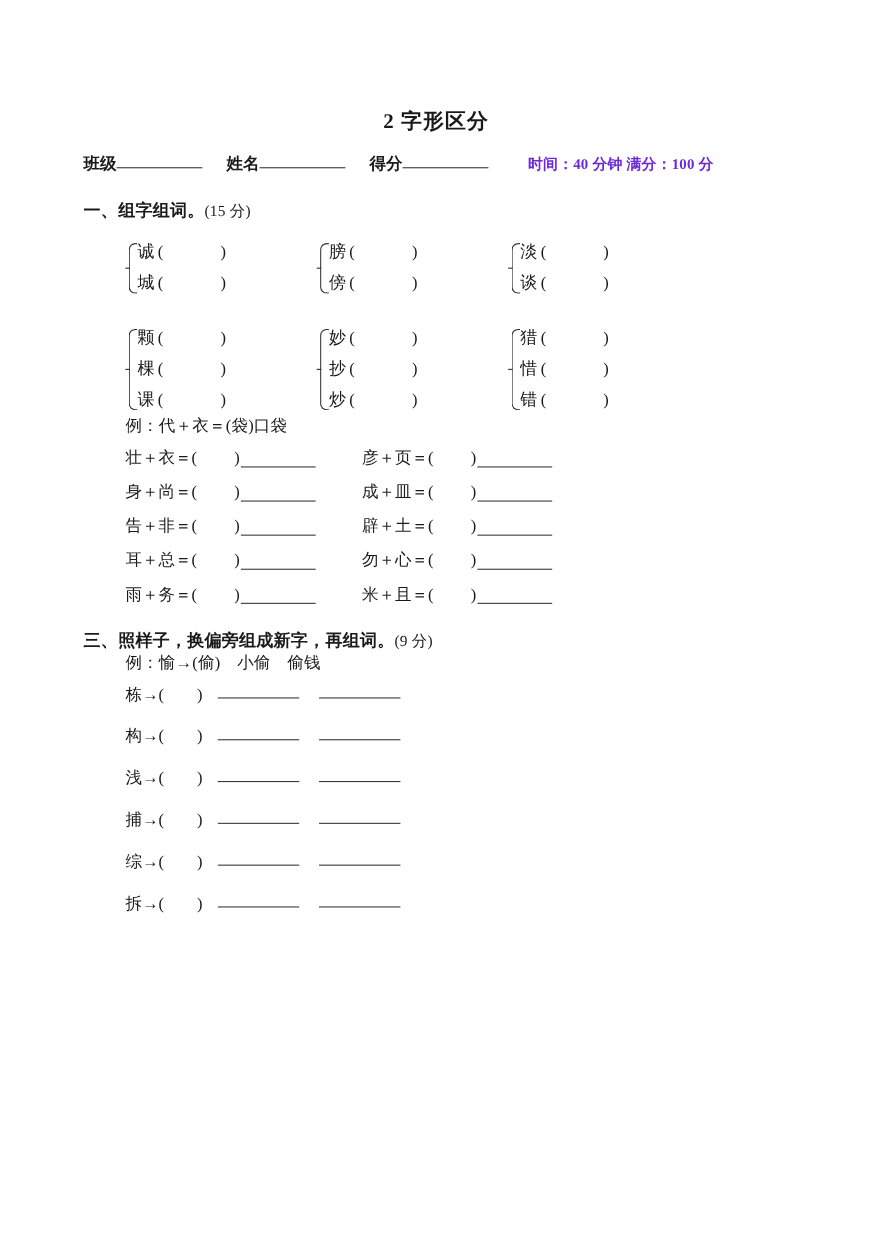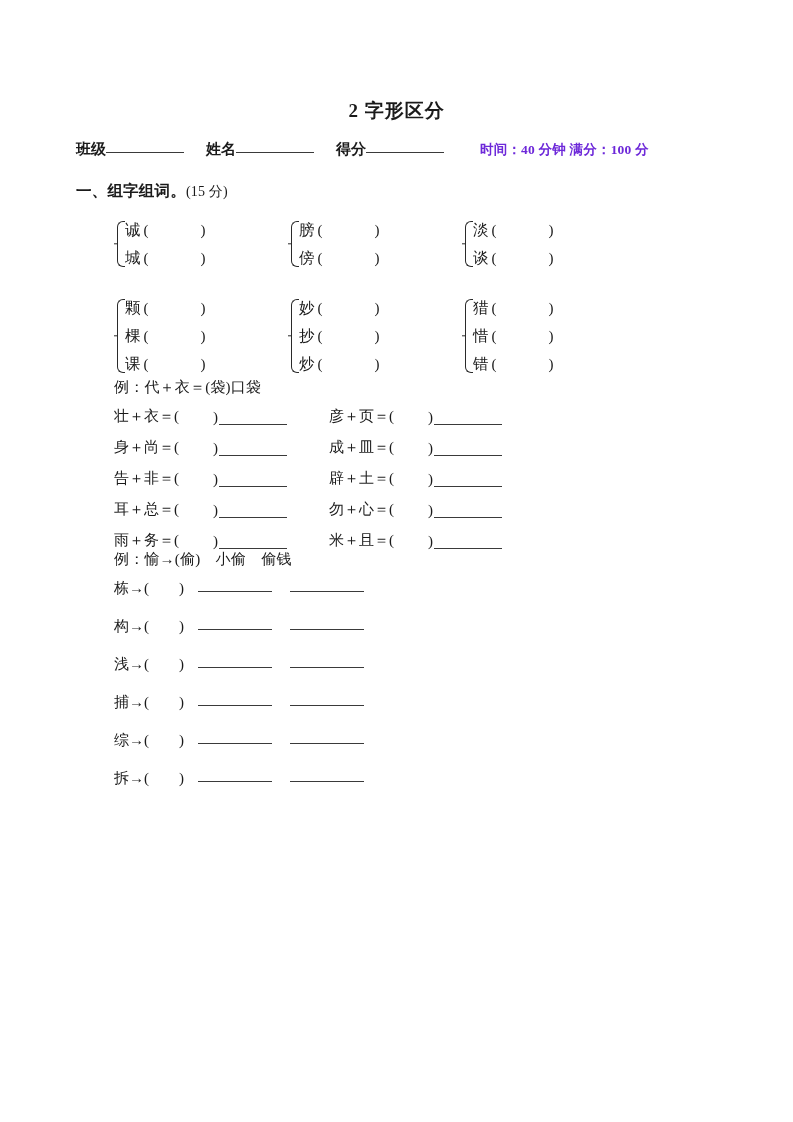--- a/index.html
+++ b/index.html
@@ -352,20 +352,23 @@
         </span>
       <span class="eq-cell">
           <span>米＋且＝(</span>
           <span class="gapparen"></span>
           <span>)</span>
           <span class="ans-line"></span>
         </span>
     </div>
   </div>
 
+  <div class="sec-head">
+    <span>三、照样子，换偏旁组成新字，再组词。</span><span class="pts">(9 分)</span>
+  </div>
 
   <div class="example">例：愉→(偷)　小偷　偷钱</div>
 
   <div class="arrow-list">
     <div class="arrow-row">
       <span class="head">栋</span>
         <span>→</span>
         <span>(</span>
         <span class="gapparen"></span>
         <span>)</span>

